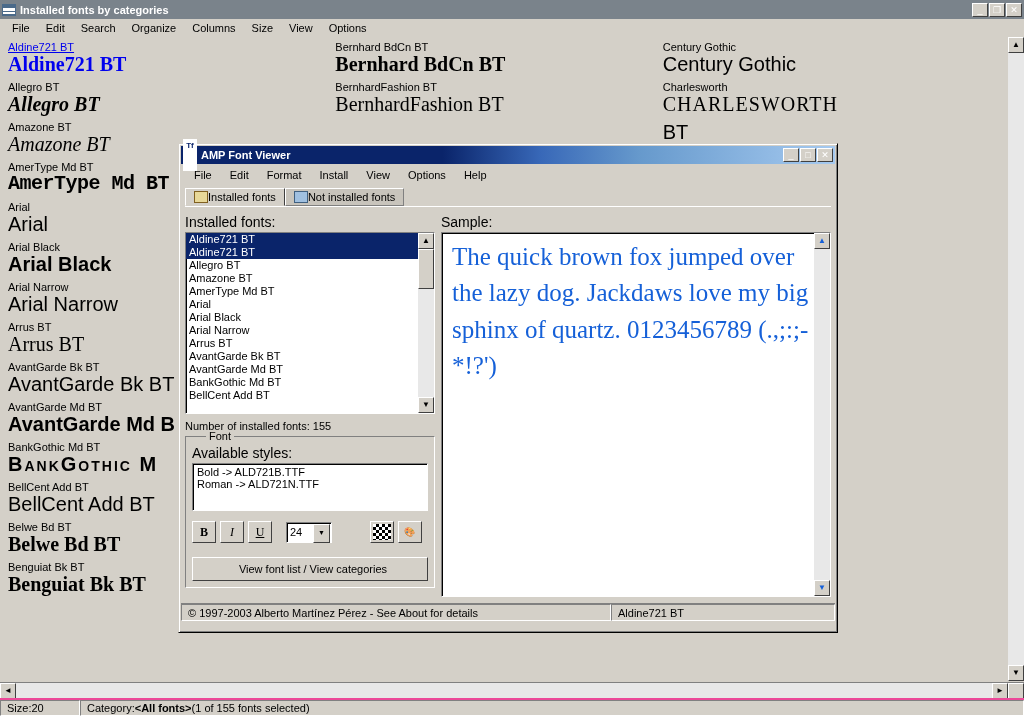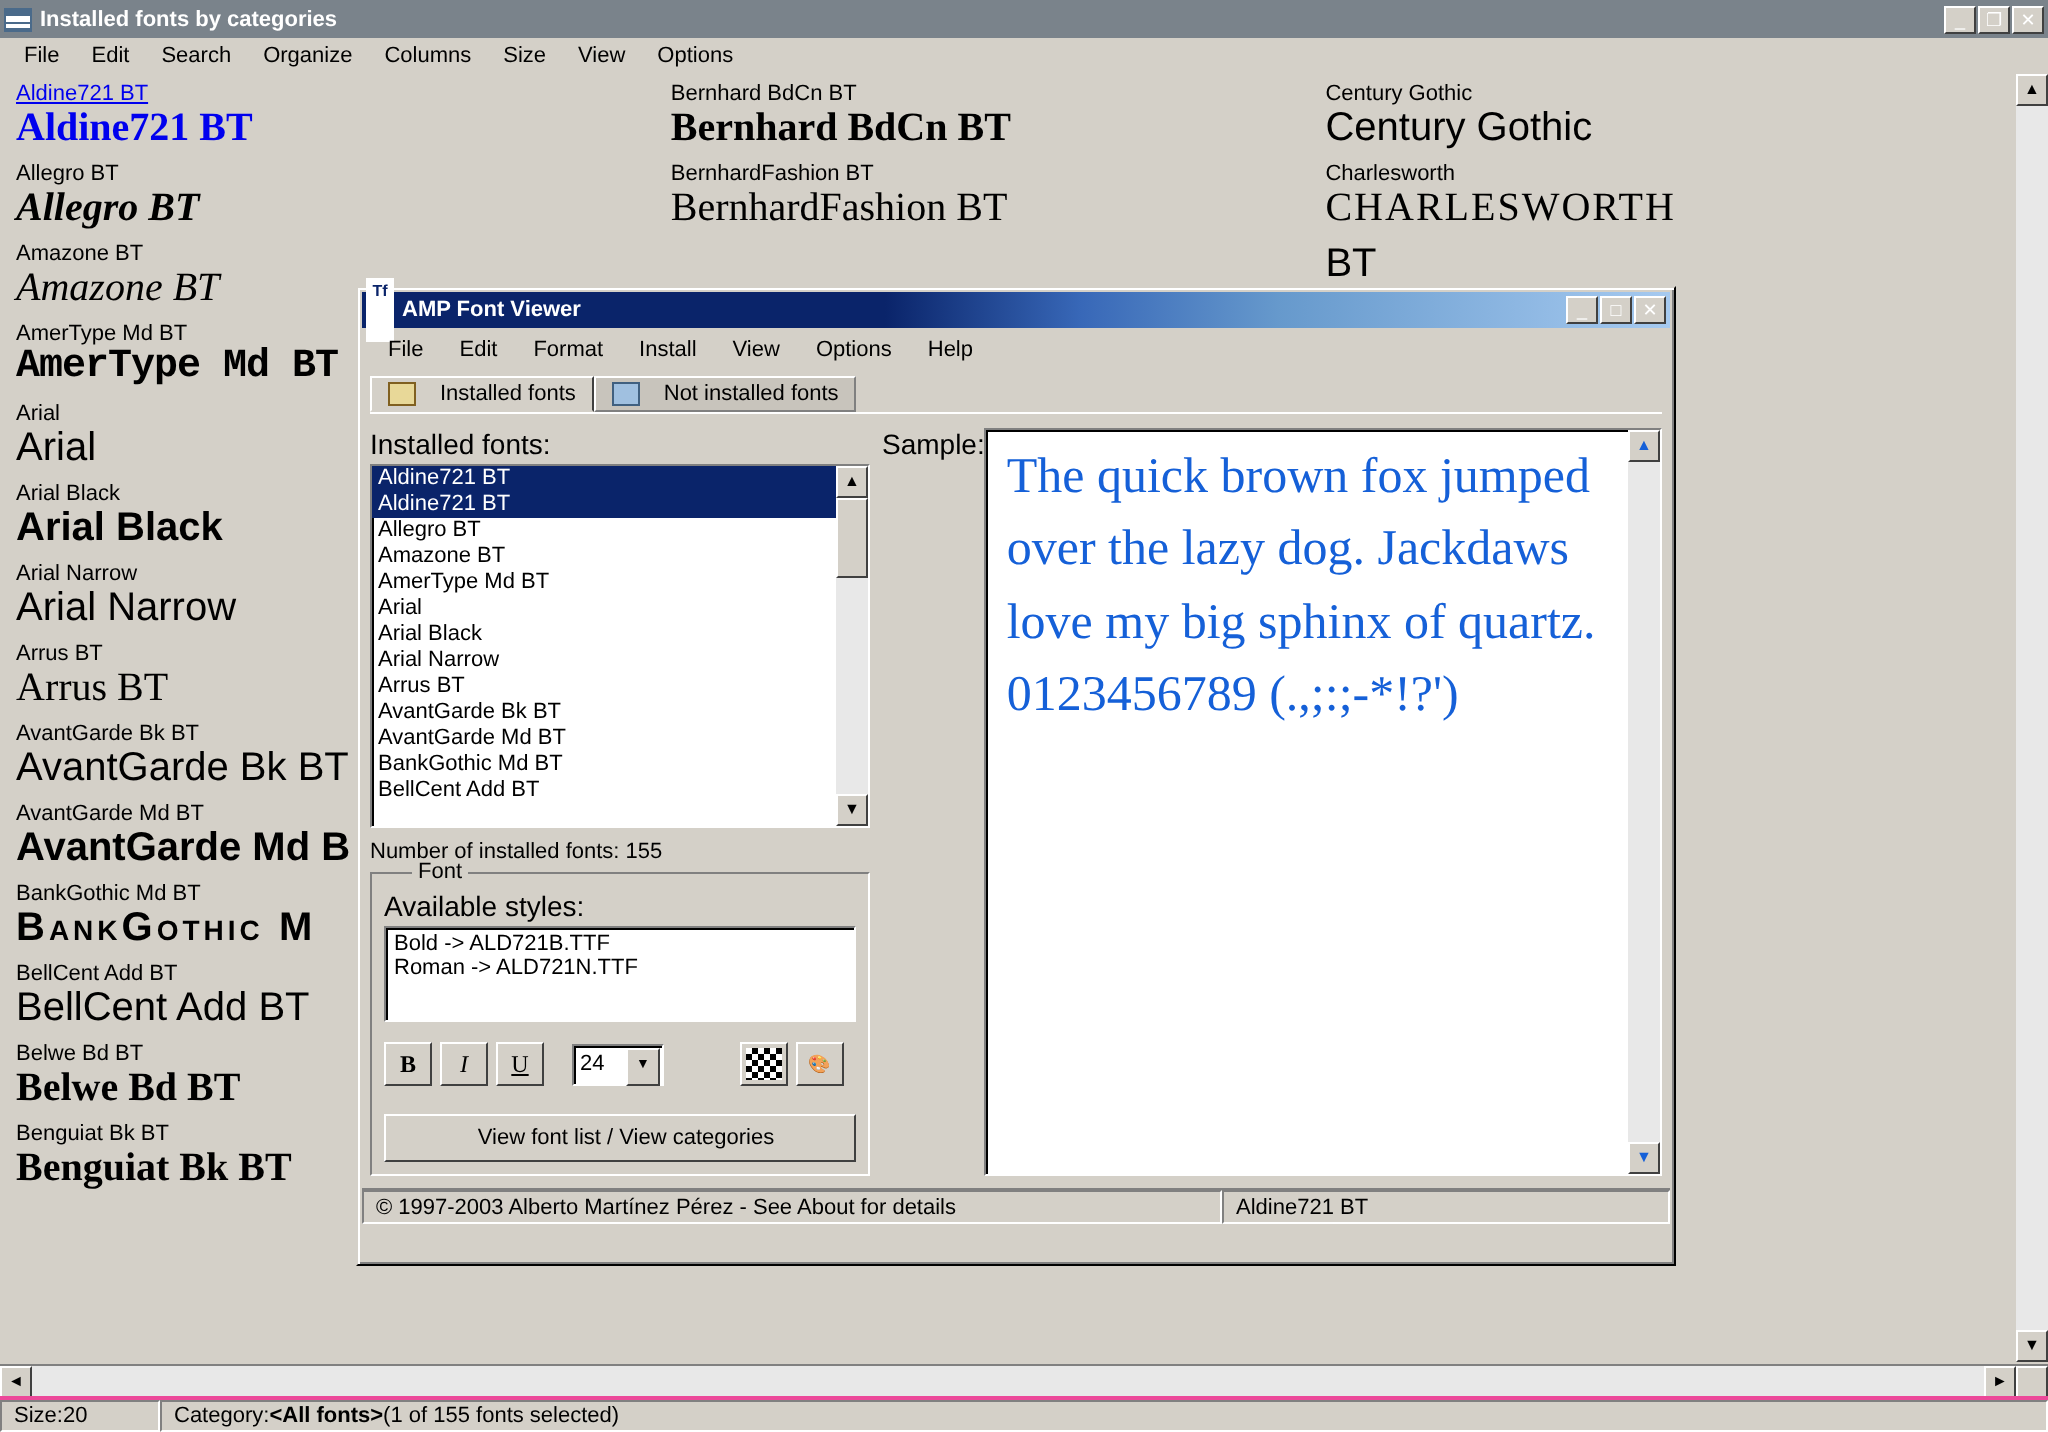--- a/index.html
+++ b/index.html
@@ -27,28 +27,28 @@
 .right-scrollbar{position:absolute;top:37px;right:0;bottom:35px;width:16px;background:#e8e8e8;display:flex;flex-direction:column}
 .status-bar{position:absolute;bottom:0;left:0;right:0;height:18px;background:#d4d0c8;border-top:2px solid #ec4899;display:flex;align-items:center;font-size:11px}
 .status-cell{padding:1px 6px;border:1px solid;border-color:#808080 #fff #fff #808080;height:16px;display:flex;align-items:center}
 
 .child-window{position:absolute;top:143px;left:178px;width:660px;height:490px;background:#d4d0c8;border:1px solid;border-color:#d4d0c8 #000 #000 #d4d0c8;box-shadow:inset 1px 1px 0 #fff,inset -1px -1px 0 #808080}
 .child-titlebar{height:18px;background:linear-gradient(to right,#0a246a 0%,#0a246a 40%,#3868b8 55%,#6699cc 70%,#a6caf0 100%);color:#fff;display:flex;align-items:center;padding:2px;margin:2px}
 .child-titlebar .ticon{width:14px;height:32px;background:#fff;margin-right:4px;font-size:8px;color:#0a246a;text-align:center;line-height:14px;font-weight:bold}
 .child-menu{height:18px;display:flex;align-items:center;padding:0 4px;margin:0 2px}
 .child-menu span{padding:2px 9px;cursor:pointer}
 .tabs-row{display:flex;padding:4px 6px 0 6px}
-.tab{background:#d4d0c8;border:1px solid;border-color:#fff #404040 transparent #fff;padding:2px 8px;display:flex;align-items:center;gap:12px;font-size:11px;cursor:pointer}
+.tab{background:#d4d0c8;border:1px solid;border-color:#fff #404040 transparent #fff;padding:2px 8px;display:flex;align-items:center;gap:0;font-size:11px;cursor:pointer}
 .tab.inactive{border-color:#fff #808080 #808080 #fff;background:#c8c4bc}
 .tab-icon{width:14px;height:12px;background:#e8d898;border:1px solid #806020;display:inline-block}
 .tab-icon.blue{background:#a0c0e0;border-color:#406080}
 .tab-line{height:2px;border-top:1px solid #fff;margin:0 6px}
 .child-body{display:flex;padding:6px;gap:6px}
 .left-panel{width:250px;display:flex;flex-direction:column}
-.right-panel{flex:1;display:flex;flex-direction:row}
+.right-panel{flex:1;display:flex;flex-direction:column}
 .panel-label{font-size:14px;margin-bottom:2px}
 .listbox{background:#fff;border:1px solid;border-color:#808080 #fff #fff #808080;box-shadow:inset 1px 1px 0 #000;height:182px;overflow:hidden;font-size:11px;position:relative}
 .listbox-inner{padding:0}
 .list-item{padding:0 3px;line-height:13px;cursor:pointer}
 .list-item.sel{background:#0a246a;color:#fff}
 .list-scroll{position:absolute;right:0;top:0;bottom:0;width:16px;background:#e8e8e8;display:flex;flex-direction:column}
 .count-label{margin-top:6px;font-size:11px}
 .fieldset{border:1px solid;border-color:#808080 #fff #fff #808080;margin-top:4px;padding:8px 6px 6px 6px;position:relative}
 .fieldset-legend{position:absolute;top:-7px;left:20px;background:#d4d0c8;padding:0 3px;font-size:11px}
 .styles-box{background:#fff;border:1px solid;border-color:#808080 #fff #fff #808080;box-shadow:inset 1px 1px 0 #000;height:48px;padding:2px 4px;font-size:11px;margin-top:2px}

